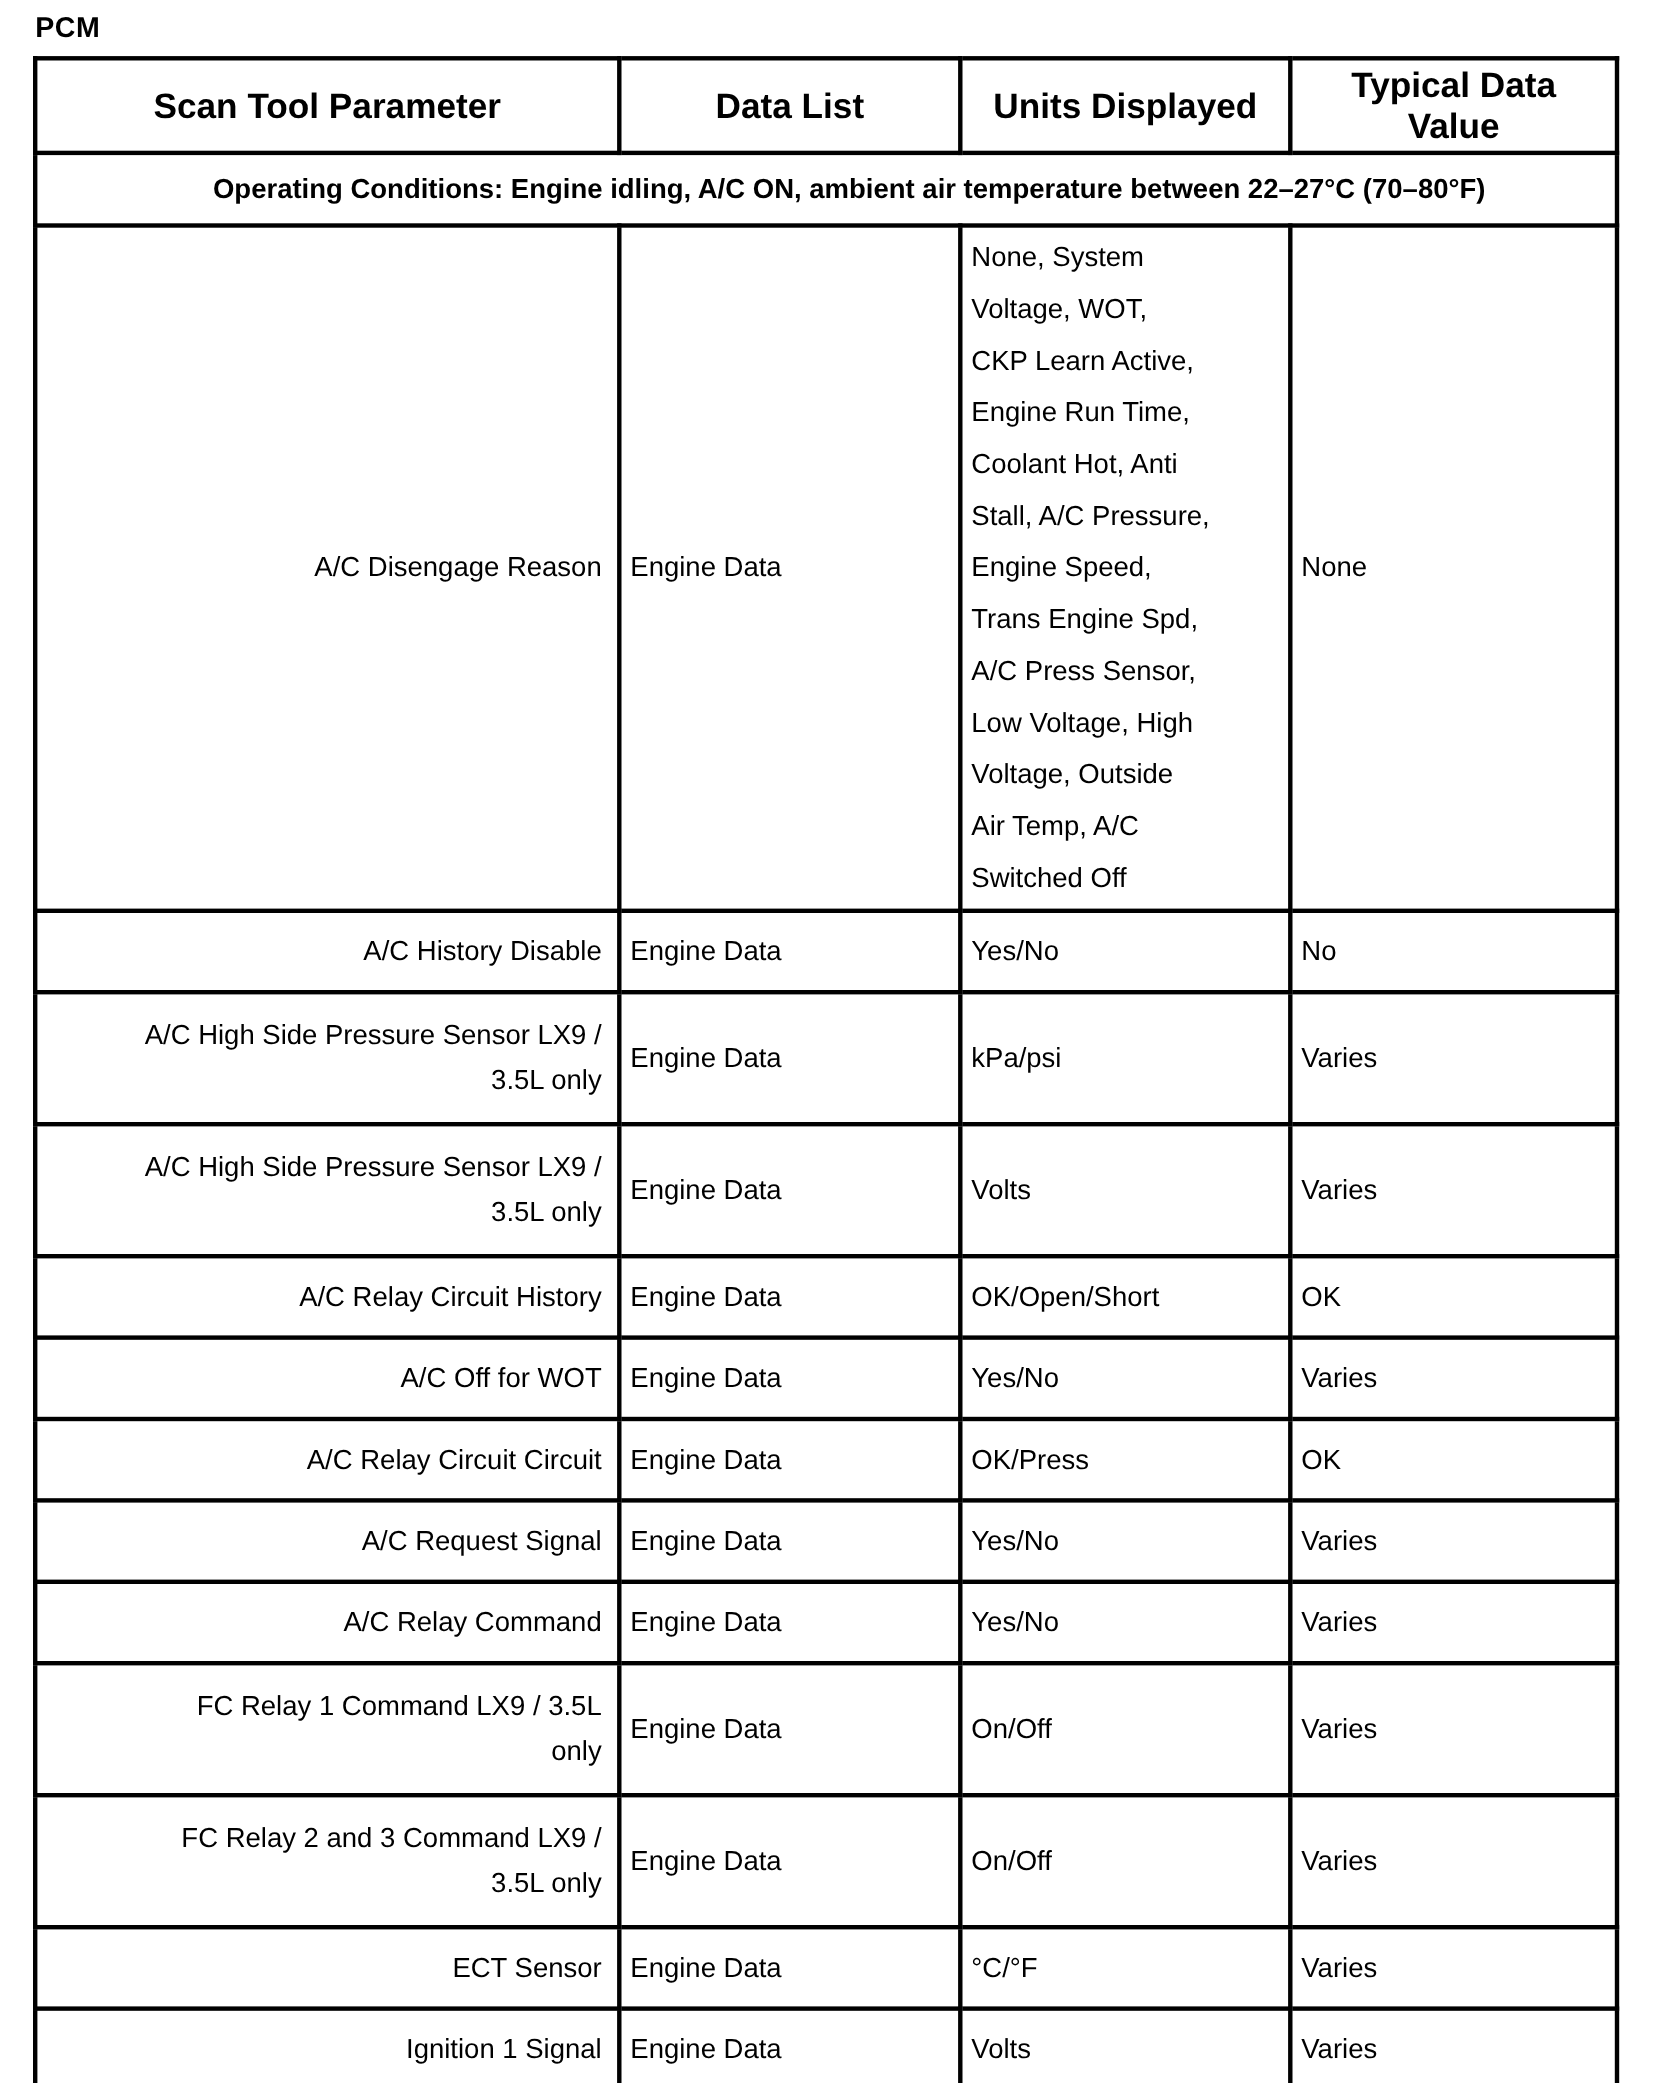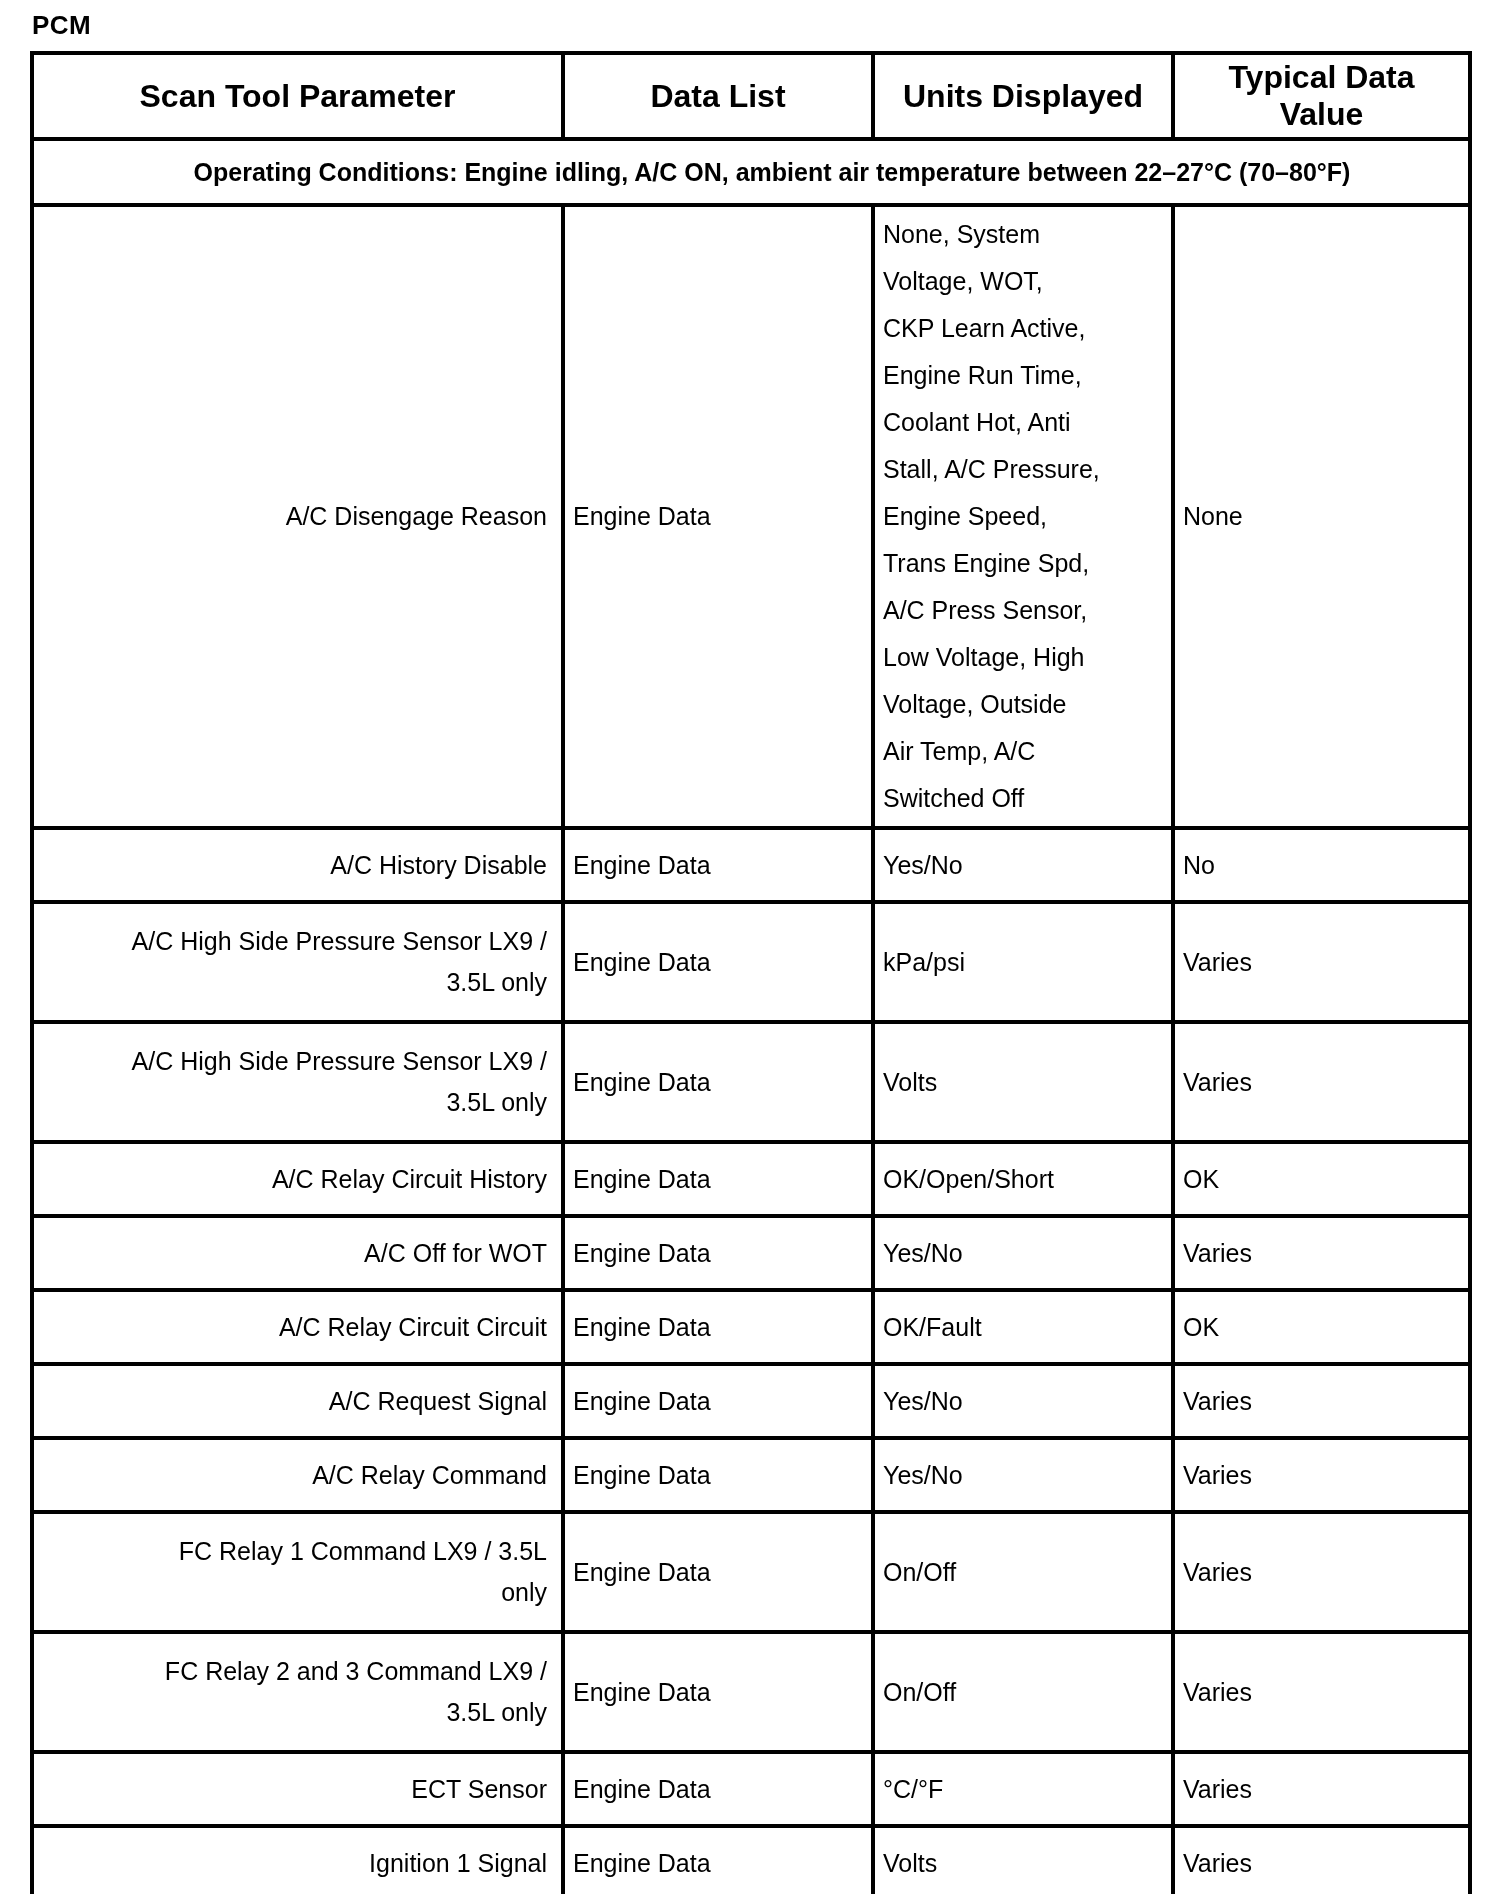--- a/index.html
+++ b/index.html
@@ -149,21 +149,21 @@
       <tr class="r-sm">
         <td class="c-param">A/C Off for WOT</td>
         <td class="c-list">Engine Data</td>
         <td class="c-units">Yes/No</td>
         <td class="c-typical">Varies</td>
       </tr>
 
       <tr class="r-sm">
         <td class="c-param">A/C Relay Circuit Circuit</td>
         <td class="c-list">Engine Data</td>
-        <td class="c-units">OK/Fault</td>
+        <td class="c-units">OK/Press</td>
         <td class="c-typical">OK</td>
       </tr>
 
       <tr class="r-sm">
         <td class="c-param">A/C Request Signal</td>
         <td class="c-list">Engine Data</td>
         <td class="c-units">Yes/No</td>
         <td class="c-typical">Varies</td>
       </tr>
 

